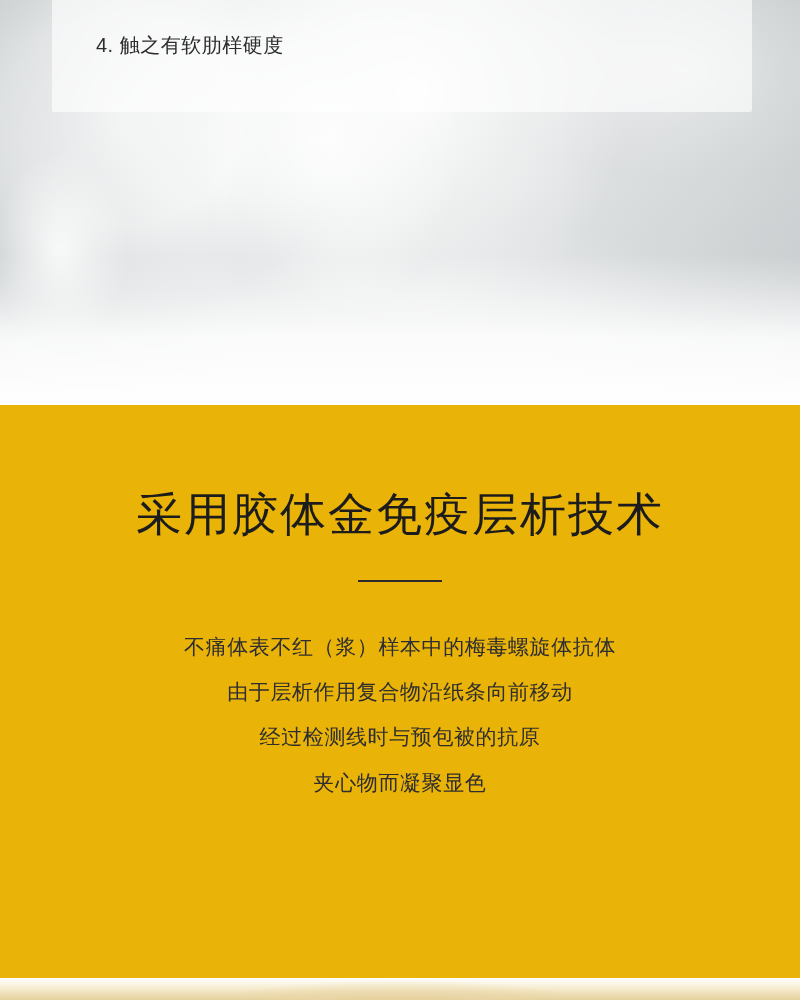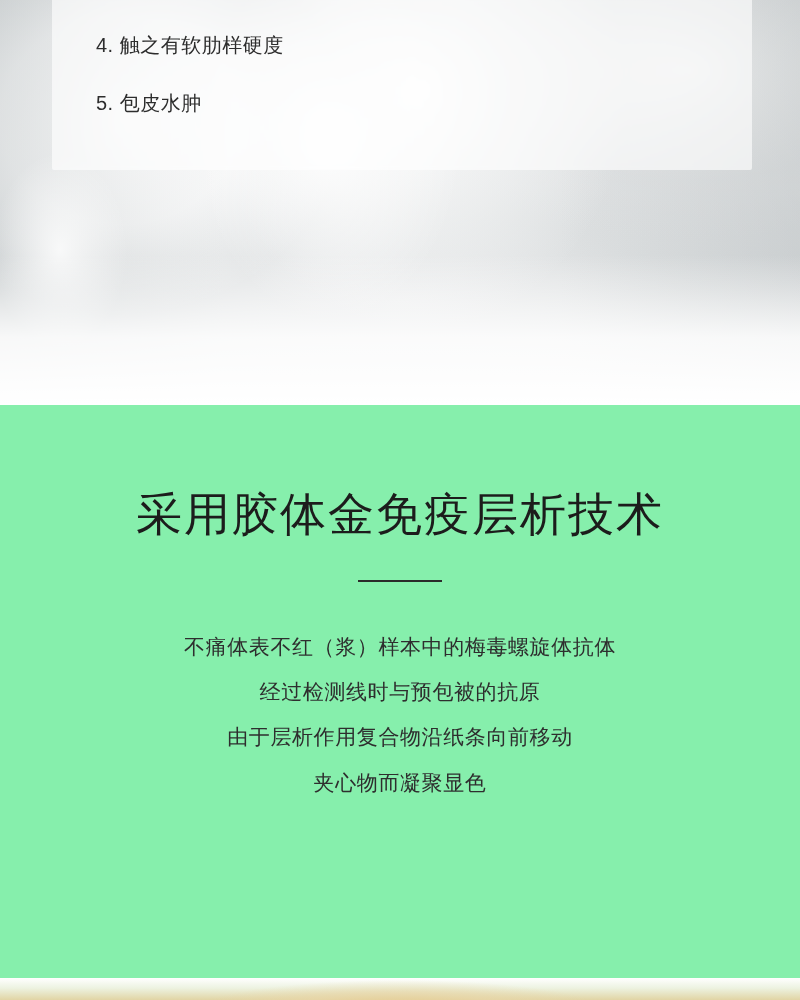--- a/index.html
+++ b/index.html
@@ -73,21 +73,21 @@
     letter-spacing: 0.5px;
     padding: 10px 0;
     white-space: nowrap;
   }
 
   
   .tech-section {
     position: relative;
     width: 800px;
     height: 595px;
-    background: #86efac;
+    background: #eab308;
     text-align: center;
     padding-top: 82px;
   }
   .tech-title {
     font-size: 46px;
     font-weight: 400;
     color: #1c1c1c;
     letter-spacing: 2px;
     line-height: 1.2;
   }
@@ -120,33 +120,32 @@
 </head>
 <body>
 
 <div class="page">
 
   <section class="photo-section">
     <div class="photo-bg"></div>
 
     <div class="symptom-card">
       <div class="symptom-item">4. 触之有软肋样硬度</div>
-      <div class="symptom-item">5. 包皮水肿</div>
     </div>
 
     <div class="photo-fade"></div>
   </section>
 
   <section class="tech-section">
     <h1 class="tech-title">采用胶体金免疫层析技术</h1>
     <div class="tech-divider"></div>
 
     <div class="tech-lines">
       <p class="tech-line">不痛体表不红（浆）样本中的梅毒螺旋体抗体</p>
+      <p class="tech-line">由于层析作用复合物沿纸条向前移动</p>
       <p class="tech-line">经过检测线时与预包被的抗原</p>
-      <p class="tech-line">由于层析作用复合物沿纸条向前移动</p>
       <p class="tech-line">夹心物而凝聚显色</p>
     </div>
 
     <div class="bottom-strip"></div>
   </section>
 
 </div>
 
 </body></html>

